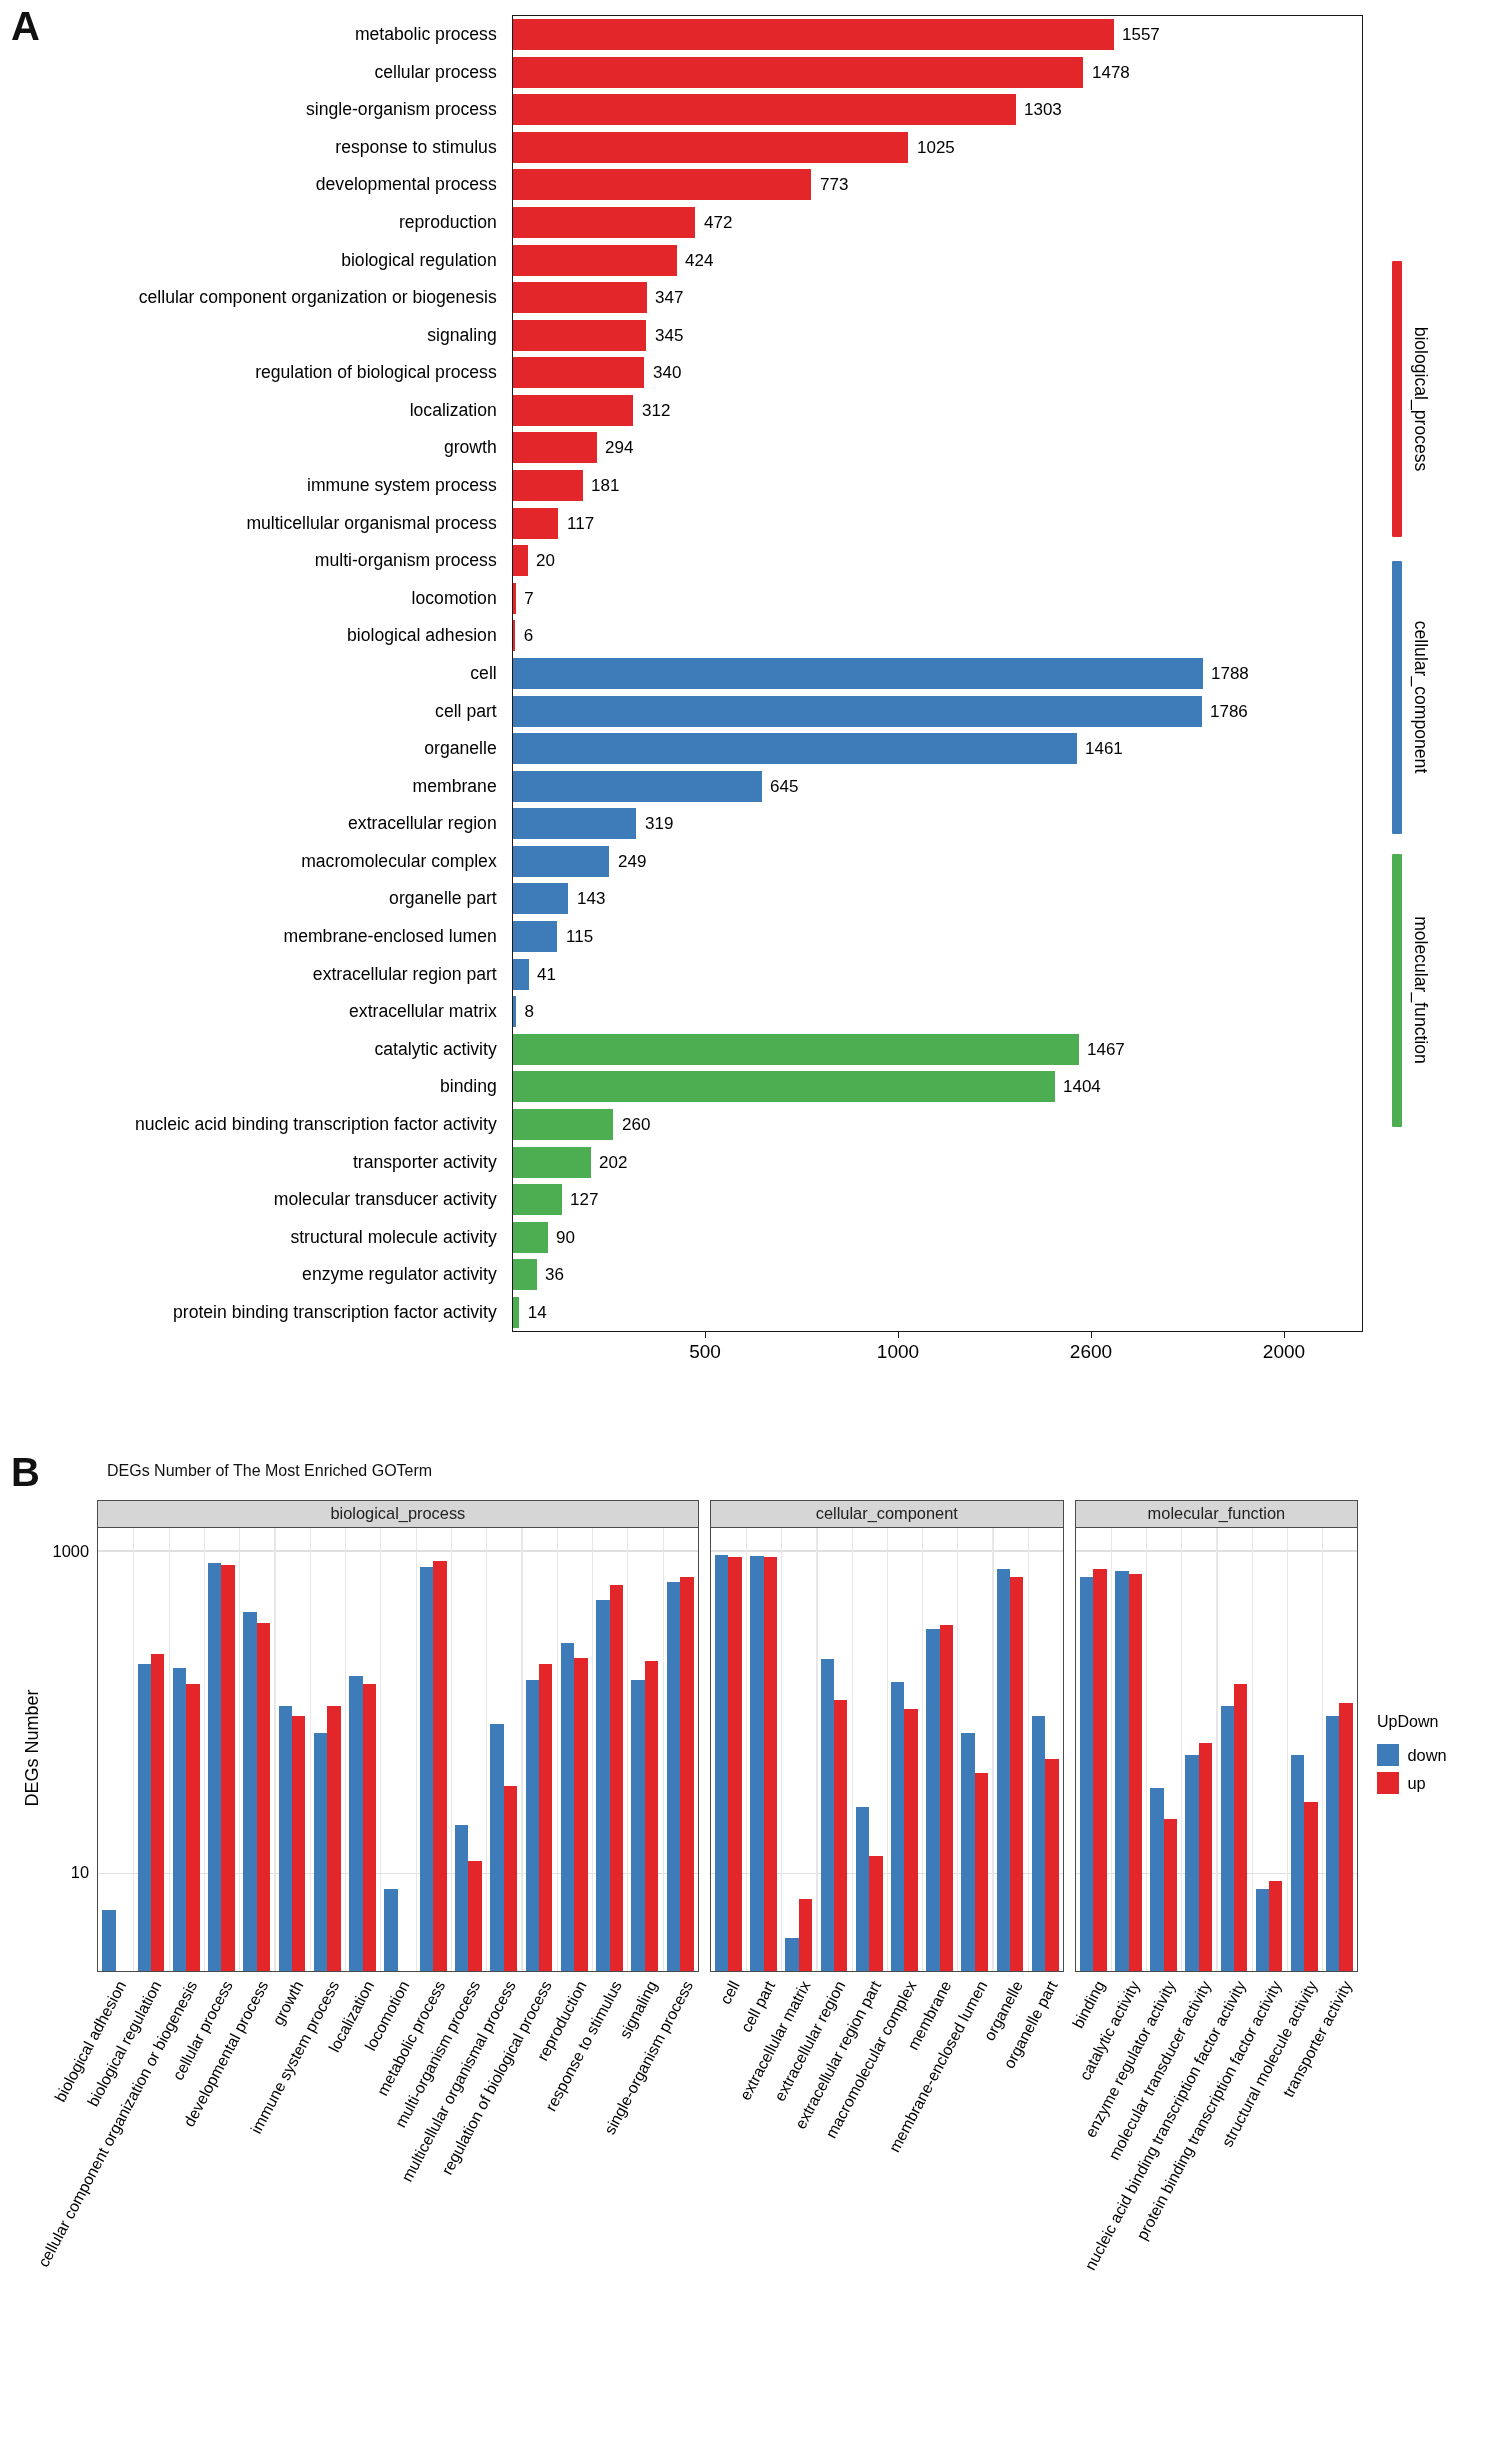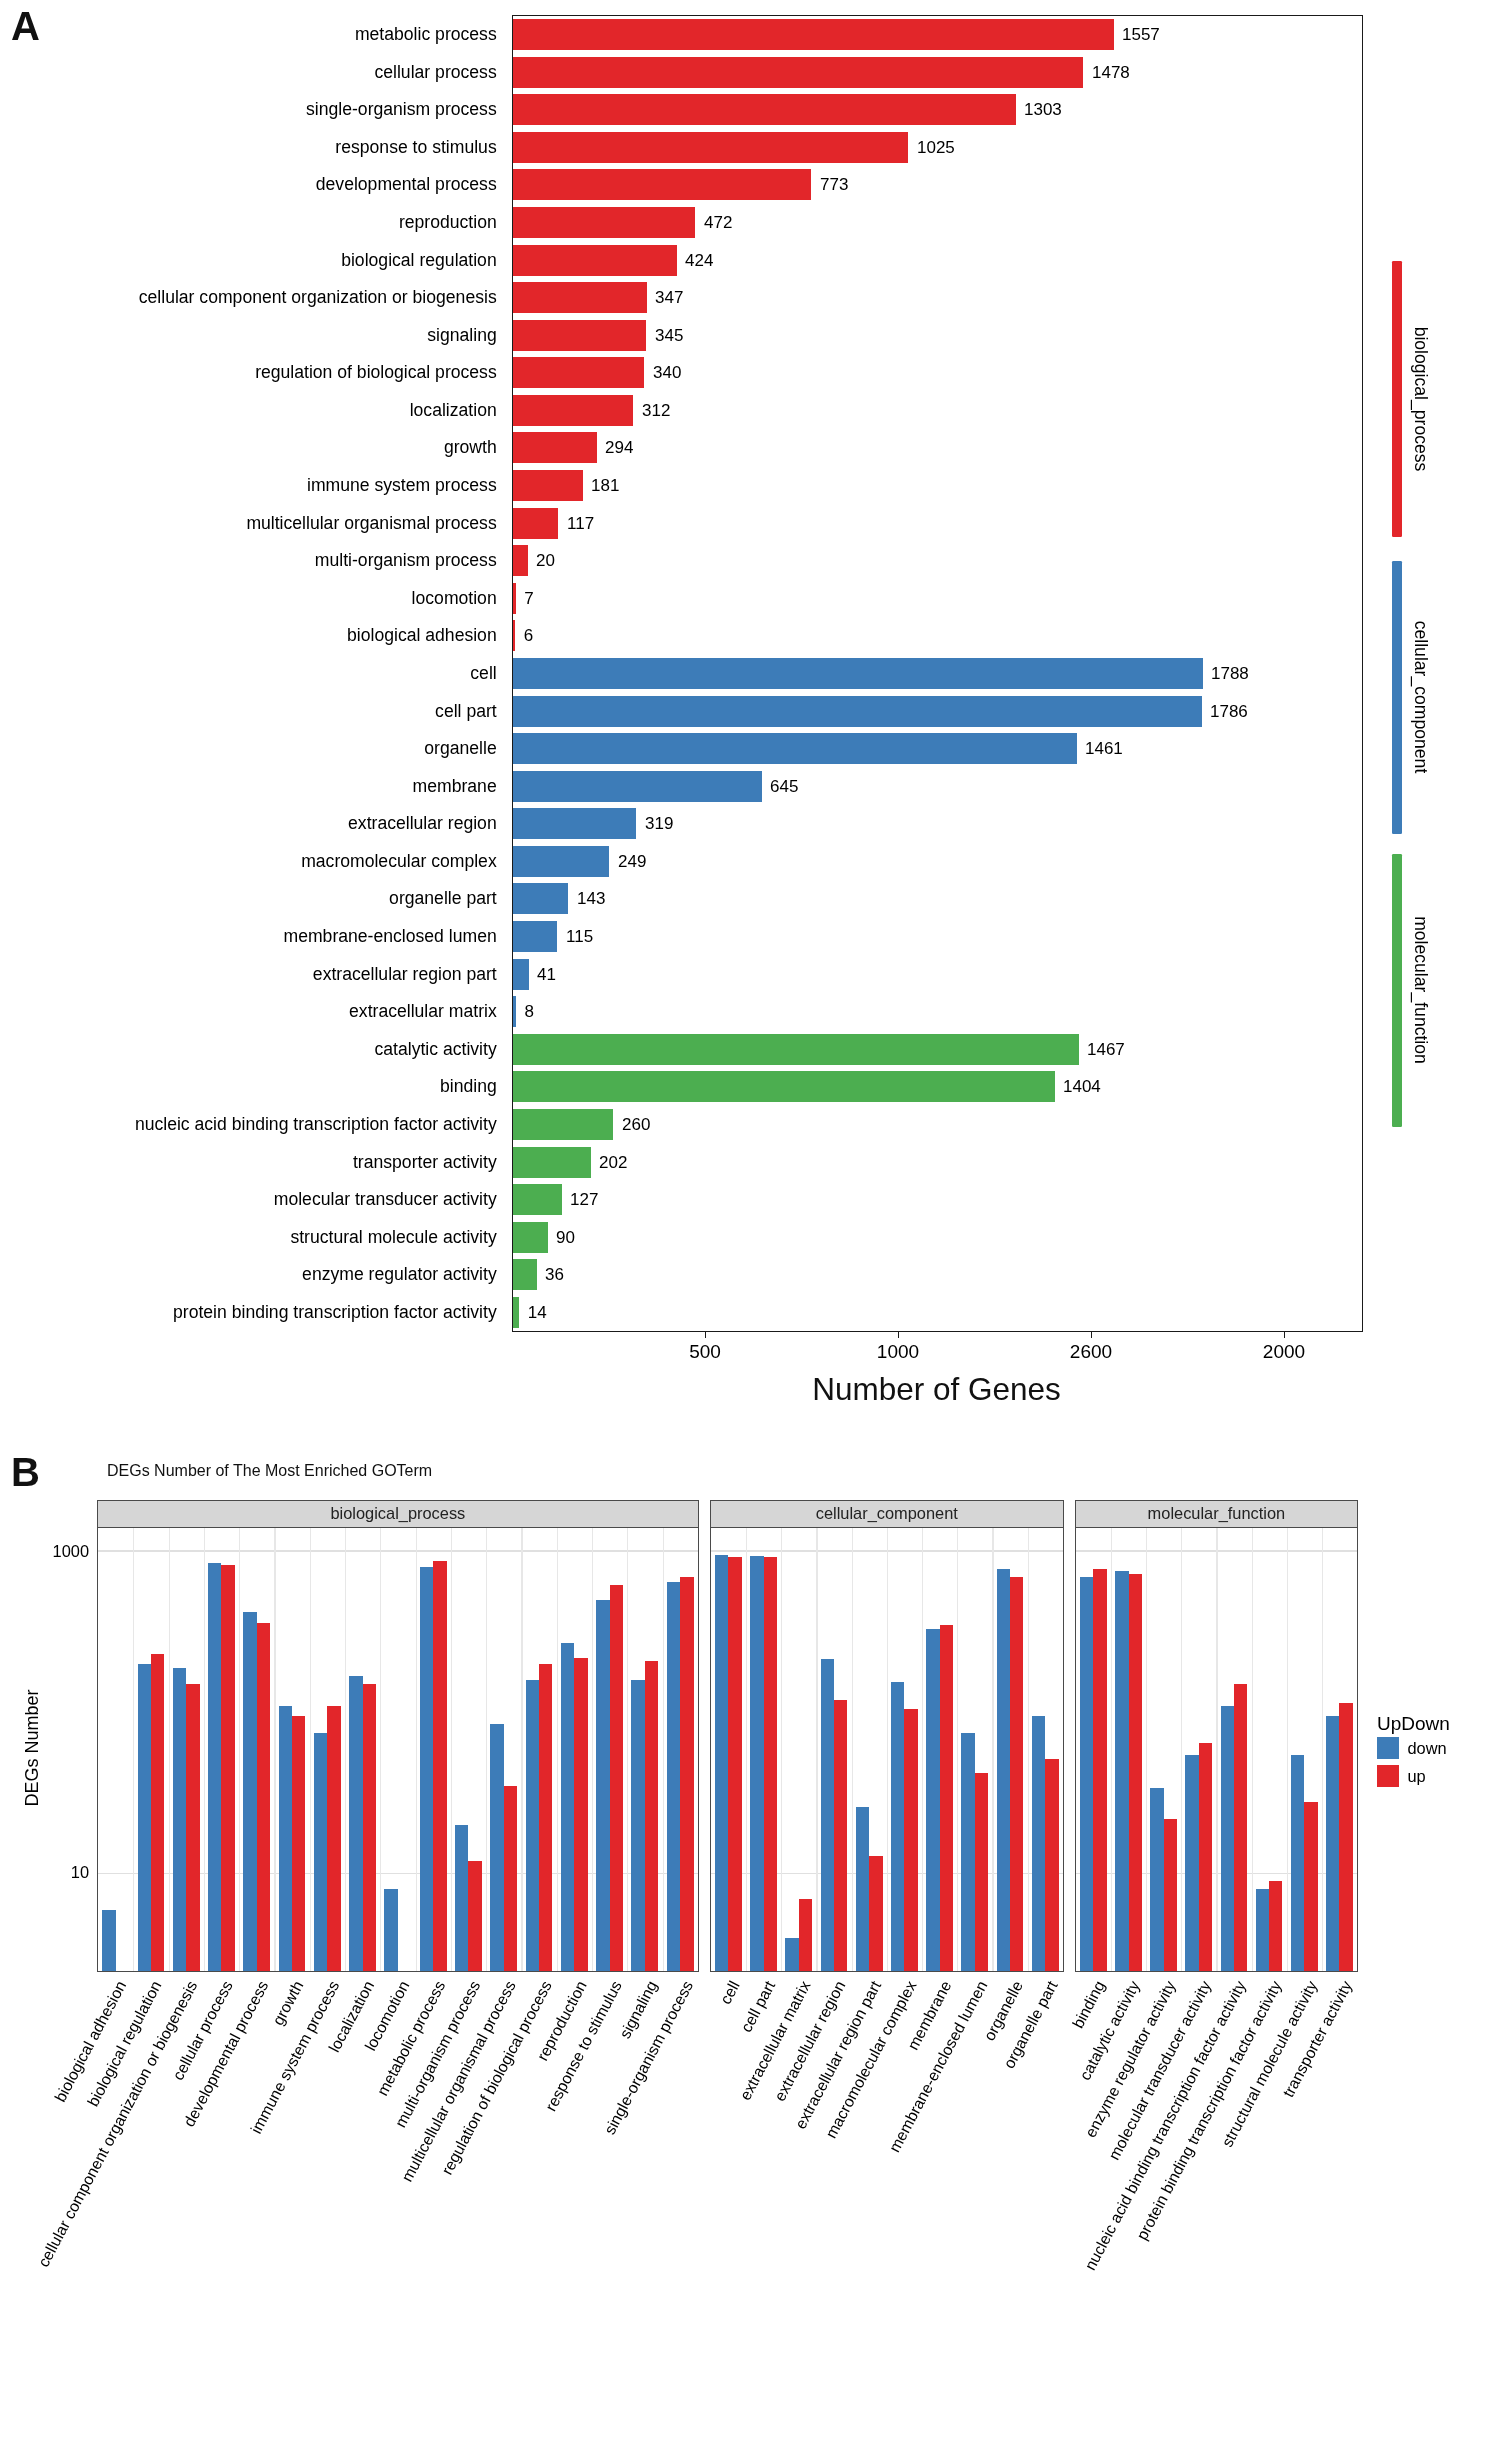--- a/index.html
+++ b/index.html
@@ -40,21 +40,21 @@
   .fbody{position:relative;height:443px;background:#fff;border:1.2px solid #4a4a4a;
     border-top:none;overflow:hidden;}
   .hgrid{position:absolute;left:0;right:0;height:1.2px;background:#e0e0e0;}
   .vgrid{position:absolute;top:0;bottom:0;width:1.2px;background:#e7e7e7;}
   .bbar{position:absolute;bottom:0;}
   .fxlabels{position:relative;height:400px;overflow:visible;}
   .xlab{position:absolute;top:6px;width:0;height:0;}
   .xlab span{position:absolute;right:0;top:0;white-space:nowrap;font-size:15.8px;
     transform-origin:100% 0;transform:rotate(-62deg);display:inline-block;}
   #b-legend{position:absolute;left:1377px;top:261px;}
-  .lg-title{font-size:19px;margin-bottom:2px;}
+  .lg-title{font-size:16px;margin-bottom:13px;}
   .lg-row{display:flex;align-items:center;margin-bottom:6px;}
   .lg-swatch{width:22px;height:22px;display:inline-block;margin-right:8.5px;}
   .lg-label{font-size:16.4px;}
 </style>
 </head>
 <body>
 
 <div id="panelA">
   <div class="panel-letter" style="left:11px;top:3.6px;">A</div>
   <div id="a-labels">
@@ -169,21 +169,20 @@
   <div id="a-xticks">
       <div class="a-tickmark" style="left: 705px;"></div>
       <div class="a-ticklabel" style="left: 705px;">500</div>
       <div class="a-tickmark" style="left: 898px;"></div>
       <div class="a-ticklabel" style="left: 898px;">1000</div>
       <div class="a-tickmark" style="left: 1091px;"></div>
       <div class="a-ticklabel" style="left: 1091px;">2600</div>
       <div class="a-tickmark" style="left: 1284px;"></div>
       <div class="a-ticklabel" style="left: 1284px;">2000</div>
     </div>
-  <div id="a-xlabel">Number of Genes</div>
   <div id="a-grouplegend">
       <div class="a-strip" style="top: 261px; height: 276px; background: rgb(226, 38, 42);"></div>
       <div class="a-striplabel" style="top: 399px;">biological_process</div>
       <div class="a-strip" style="top: 561px; height: 273px; background: rgb(61, 124, 184);"></div>
       <div class="a-striplabel" style="top: 697px;">cellular_component</div>
       <div class="a-strip" style="top: 854px; height: 273px; background: rgb(76, 174, 80);"></div>
       <div class="a-striplabel" style="top: 990px;">molecular_function</div>
     </div>
 </div>
 

